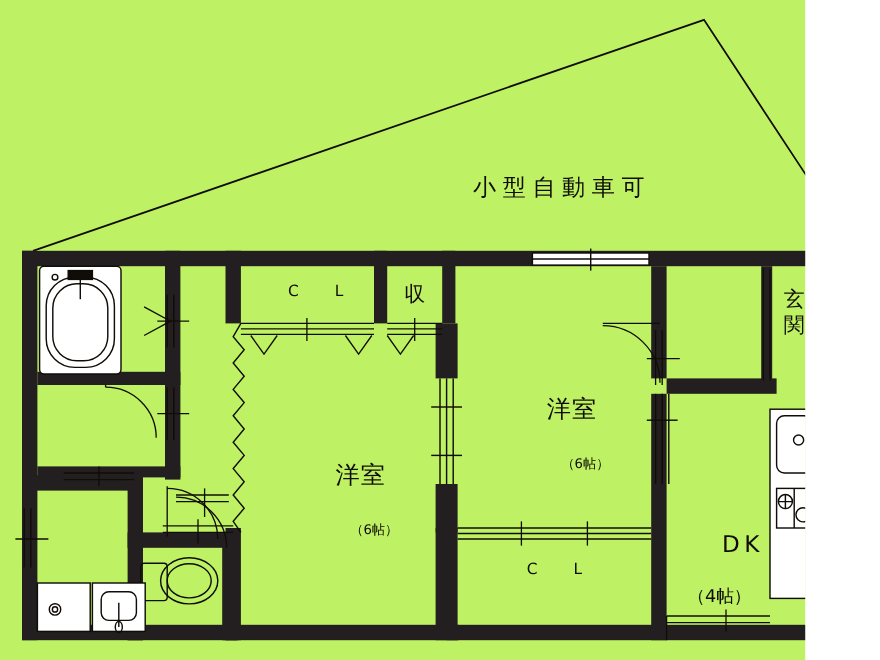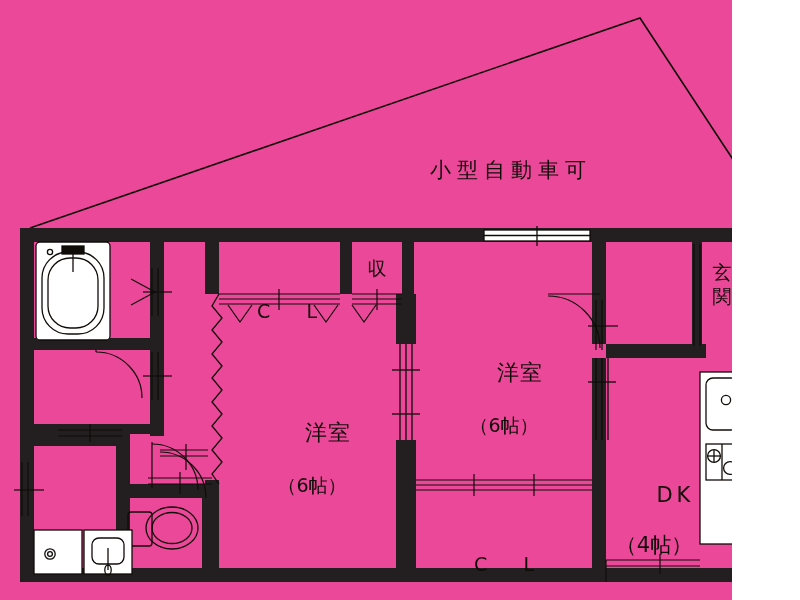--- a/index.html
+++ b/index.html
@@ -7,21 +7,21 @@
     padding: 0;
     background: #ffffff;
   }
   body {
     font-family: "DejaVu Sans", "Liberation Sans", sans-serif;
   }
   #plan {
     position: relative;
     width: 732px;
     height: 600px;
-    background: #ec4899;
+    background: #bef264;
     overflow: hidden;
   }
   #plan svg {
     position: absolute;
     left: 0;
     top: 0;
   }
   .lbl {
     position: absolute;
     color: #100c08;
@@ -34,43 +34,43 @@
     font-size: 21px;
     letter-spacing: 6px;
     font-weight: 500;
   }
   .lbl-room {
     font-size: 22px;
     letter-spacing: 1px;
   }
   .lbl-room .sub {
     display: block;
-    font-size: 19px;
+    font-size: 12px;
     letter-spacing: 0px;
     margin-top: 2px;
+    text-align: right;
   }
   .lbl-cl {
-    font-size: 19px;
+    font-size: 14px;
     letter-spacing: 8px;
-    margin-top: 43px;
   }
   .lbl-storage {
     font-size: 19px;
   }
   .lbl-genkan {
     font-size: 19px;
     line-height: 1.28;
   }
   .lbl-dk {
     font-size: 21px;
     letter-spacing: 4px;
   }
   .lbl-dk .sub {
     display: block;
-    font-size: 21px;
+    font-size: 16px;
     letter-spacing: 0px;
     margin-top: 1px;
   }
 </style>
 </head>
 <body>
 
 <div id="plan">
 
   <svg width="800" height="600" viewBox="0 0 800 600">

